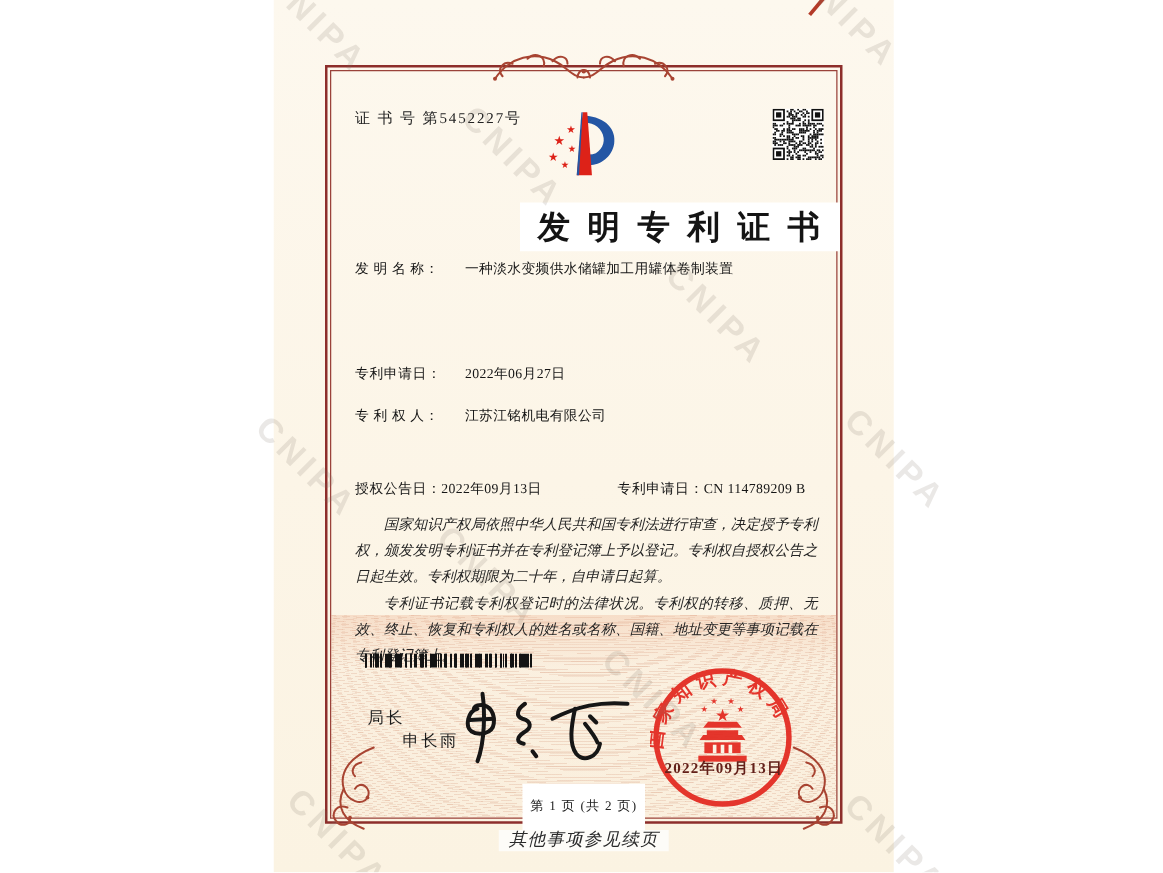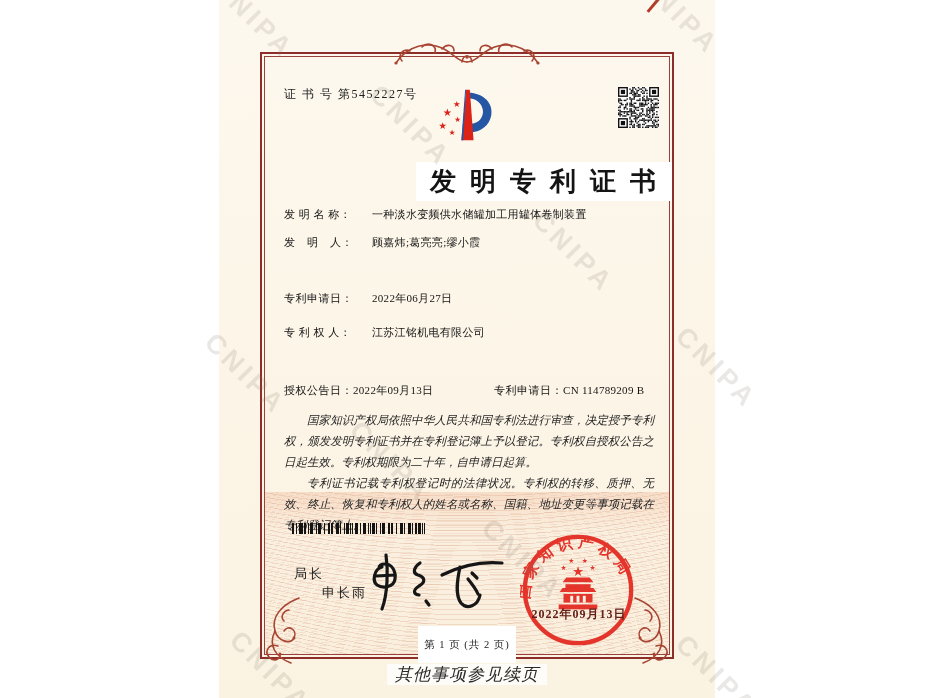--- a/index.html
+++ b/index.html
@@ -47,21 +47,21 @@
   .issuer-title{position:absolute;left:32px;top:511px;font-size:13px;letter-spacing:2px;
       font-family:"Liberation Sans","DejaVu Sans",sans-serif;color:#1c1c1c;}
   .issuer-name{position:absolute;left:32px;top:530px;font-size:13px;letter-spacing:2px;
       font-family:"Liberation Sans","DejaVu Sans",sans-serif;color:#1c1c1c;padding-left:28px;}
   .signature{position:absolute;left:106px;top:497px;}
   .seal{position:absolute;left:258px;top:478px;width:116px;height:116px;opacity:0.93;}
   .seal-date{position:absolute;left:252px;top:552px;width:130px;text-align:center;
       font-size:12px;font-weight:bold;letter-spacing:1px;color:#63201a;z-index:4;}
   .page-indicator{position:absolute;top:584px;left:0;width:100%;text-align:center;font-size:10.5px;}
   .page-indicator span{background:#fff;padding:13px 6px;letter-spacing:1px;color:#222;}
-  .continuation{position:absolute;top:663px;left:0;width:100%;text-align:center;font-size:17px;
+  .continuation{position:absolute;top:663px;left:0;width:100%;text-align:center;font-size:14px;
       font-style:italic;color:#2a2a2a;z-index:4;}
   .continuation span{background:#fdfcf8;padding:1px 8px;letter-spacing:1px;}
   
   .top-ornament{position:absolute;top:-17px;left:50%;transform:translateX(-50%);}
   .corner{position:absolute;bottom:-9px;}
   .corner.left{left:-9px;}
   .corner.right{right:-9px;transform:scaleX(-1);}
   .edge-fragment{position:absolute;left:433px;top:-4px;width:3px;height:18px;background:#b33a28;
       transform:rotate(40deg);z-index:3;}
 </style>
@@ -462,23 +462,20 @@
           <rect x="27" y="28" width="1" height="1" fill="#111"></rect>
         </svg>
 
       <div class="title">
         <span>发明专利证书</span>
       </div>
 
       <div class="row" style="top:153px">
         <span class="lbl">发 明 名 称：</span><span class="val">一种淡水变频供水储罐加工用罐体卷制装置</span>
       </div>
-      <div class="row" style="top:181px">
-        <span class="lbl">发　明　人：</span><span class="val">顾嘉炜;葛亮亮;缪小霞</span>
-      </div>
       <div class="row" style="top:237px">
         <span class="lbl">专利申请日：</span><span class="val">2022年06月27日</span>
       </div>
       <div class="row" style="top:271px">
         <span class="lbl">专 利 权 人：</span><span class="val">江苏江铭机电有限公司</span>
       </div>
       <div class="row" style="top:329px">
         <span class="lbl" style="min-width:0">授权公告日：</span><span class="val">2022年09月13日</span>
         <span class="pair2">
           <span class="lbl" style="min-width:0">专利申请日：</span><span class="val">CN 114789209 B</span>

